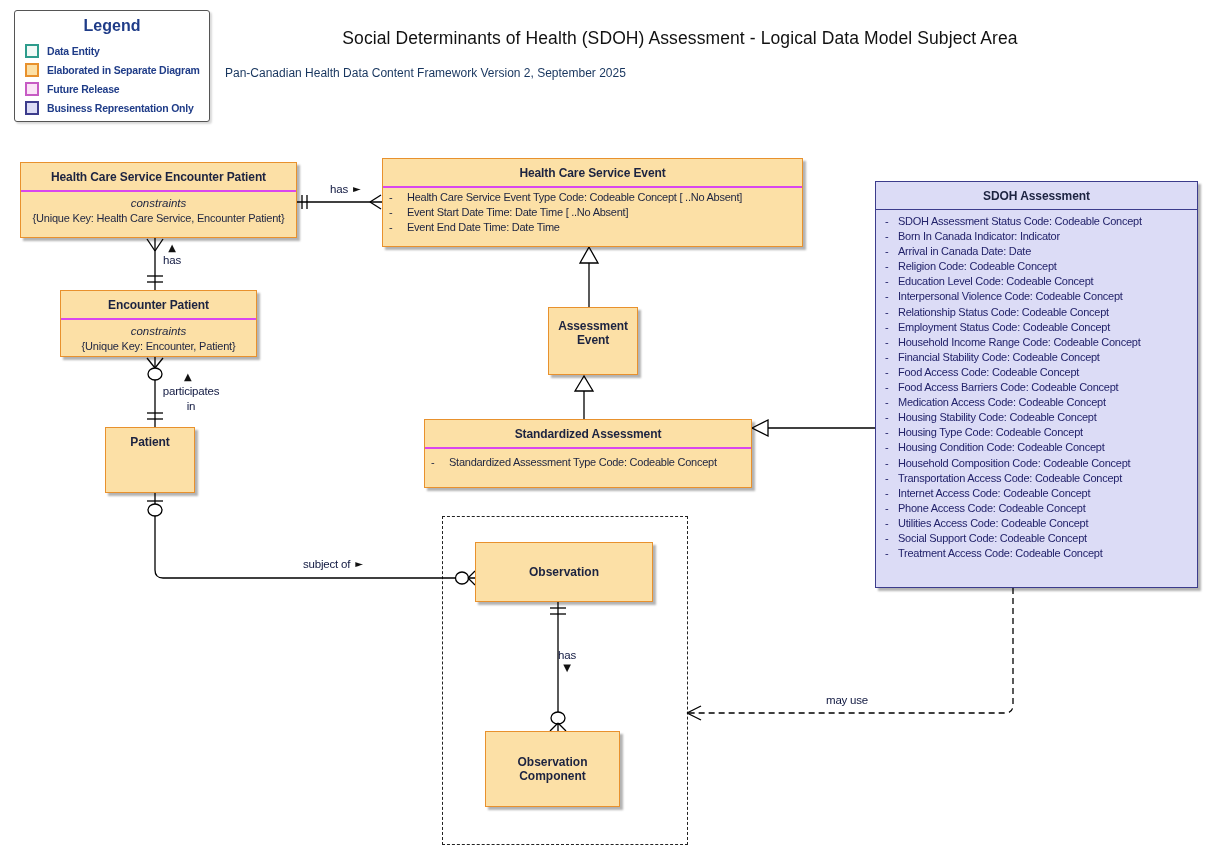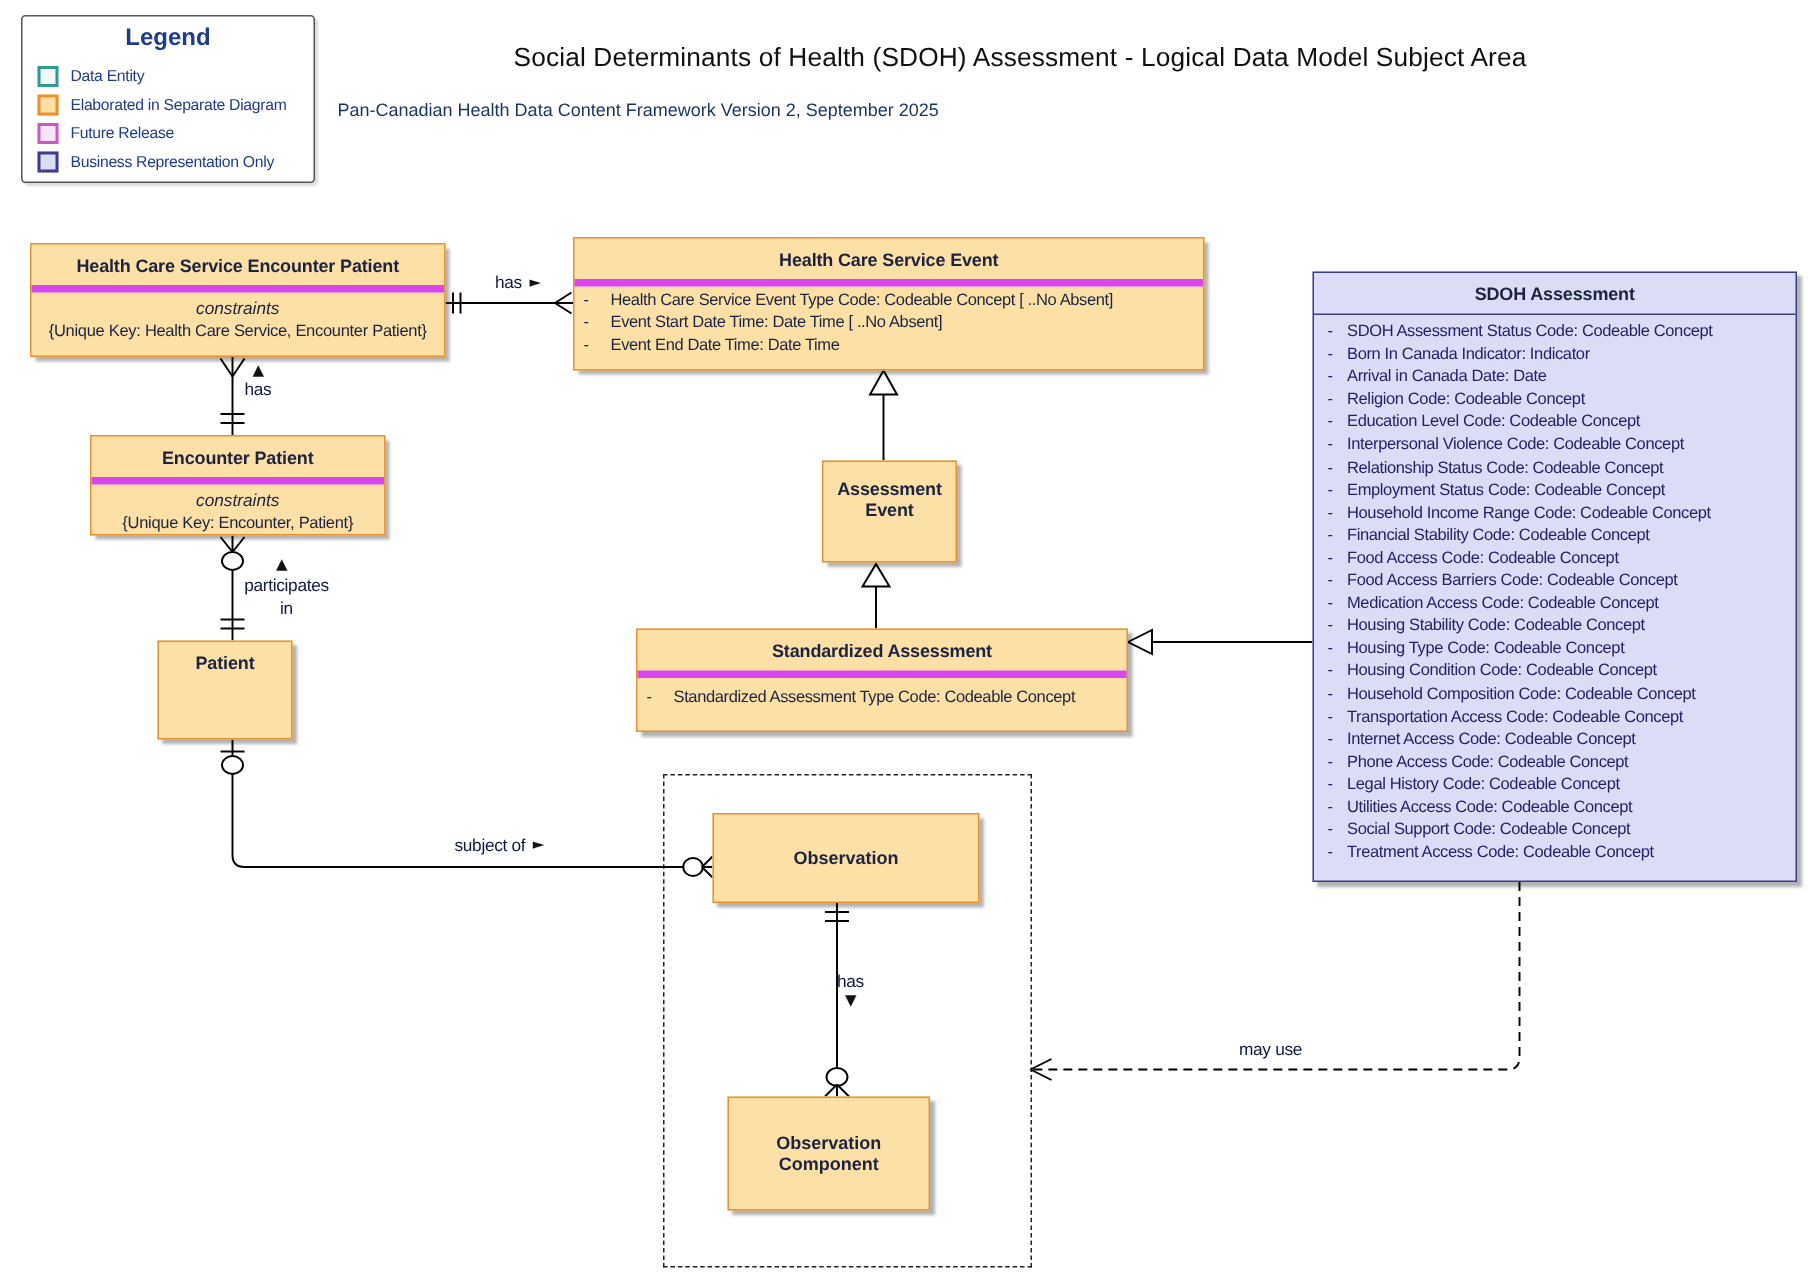--- a/index.html
+++ b/index.html
@@ -20,36 +20,36 @@
     position:absolute;left:225px;top:66px;width:850px;text-align:left;
     font-size:12px;color:#17355e;z-index:3;
   }
   
   .legend{
     position:absolute;left:14px;top:10px;width:196px;height:112px;z-index:3;
     background:#ffffff;border:1px solid #555;border-radius:3px;
     box-shadow:2px 2px 2px rgba(0,0,0,.15);box-sizing:border-box;padding:6px 0 0 0;
   }
   .legend-title{text-align:center;font-weight:bold;font-size:16px;color:#1f3c88;margin-bottom:6px;}
-  .legend-item{display:flex;align-items:center;gap:8px;padding:0 0 0 10px;height:19px;}
+  .legend-item{display:flex;align-items:center;gap:8px;padding:0 0 0 10px;height:19px;font-weight:bold;}
   .legend-swatch{width:14px;height:14px;border:2px solid #000;box-sizing:border-box;flex:0 0 auto;}
   .legend-label{font-size:10.5px;color:#1f3c88;white-space:nowrap;letter-spacing:-.2px;}
   
   .entity{
     position:absolute;z-index:2;box-sizing:border-box;
     background:#fce0a6;border:1.6px solid #e8912d;
     box-shadow:3px 3px 2px rgba(0,0,0,.30);
   }
   .entity.business{background:#dcdcf6;border:1.6px solid #3c3c8c;color:#22226a;}
   .entity-header{
     text-align:center;font-weight:bold;font-size:12px;letter-spacing:-.1px;
     padding:7px 4px 6px 4px;color:#1c2340;
   }
   .entity.business .entity-header{color:#1c2340;border-bottom:1px solid #3c3c8c;}
-  .entity.orange .entity-header.ruled{border-bottom:5px solid #d946ef;}
+  .entity.orange .entity-header.ruled{border-bottom:2px solid #d946ef;}
   .entity-body{padding:4px 6px 0 6px;}
   .stereotype{text-align:center;font-style:italic;font-size:11.5px;line-height:15px;}
   .constraint{text-align:center;font-size:11px;line-height:15px;letter-spacing:-.2px;white-space:nowrap;}
   .attr-list{padding:2px 0 0 0;}
   .attr-row{
     font-size:11px;line-height:15.1px;white-space:nowrap;letter-spacing:-.25px;
     padding-left:24px;position:relative;
   }
   .attr-row::before{content:"-";position:absolute;left:6px;}
   .entity.business .attr-row{padding-left:22px;color:#22226a;}
@@ -227,21 +227,20 @@
         <div class="attr-row">Food Access Code: Codeable Concept</div>
         <div class="attr-row">Food Access Barriers Code: Codeable Concept</div>
         <div class="attr-row">Medication Access Code: Codeable Concept</div>
         <div class="attr-row">Housing Stability Code: Codeable Concept</div>
         <div class="attr-row">Housing Type Code: Codeable Concept</div>
         <div class="attr-row">Housing Condition Code: Codeable Concept</div>
         <div class="attr-row">Household Composition Code: Codeable Concept</div>
         <div class="attr-row">Transportation Access Code: Codeable Concept</div>
         <div class="attr-row">Internet Access Code: Codeable Concept</div>
         <div class="attr-row">Phone Access Code: Codeable Concept</div>
-        <div class="attr-row">Legal History Code: Codeable Concept</div>
         <div class="attr-row">Utilities Access Code: Codeable Concept</div>
         <div class="attr-row">Social Support Code: Codeable Concept</div>
         <div class="attr-row">Treatment Access Code: Codeable Concept</div>
       </div>
   </div>
 
   <div class="rel-label" style="left:330px;top:183px;">
     <span>has</span>
     <span class="arrow-glyph">►</span>
   </div>

